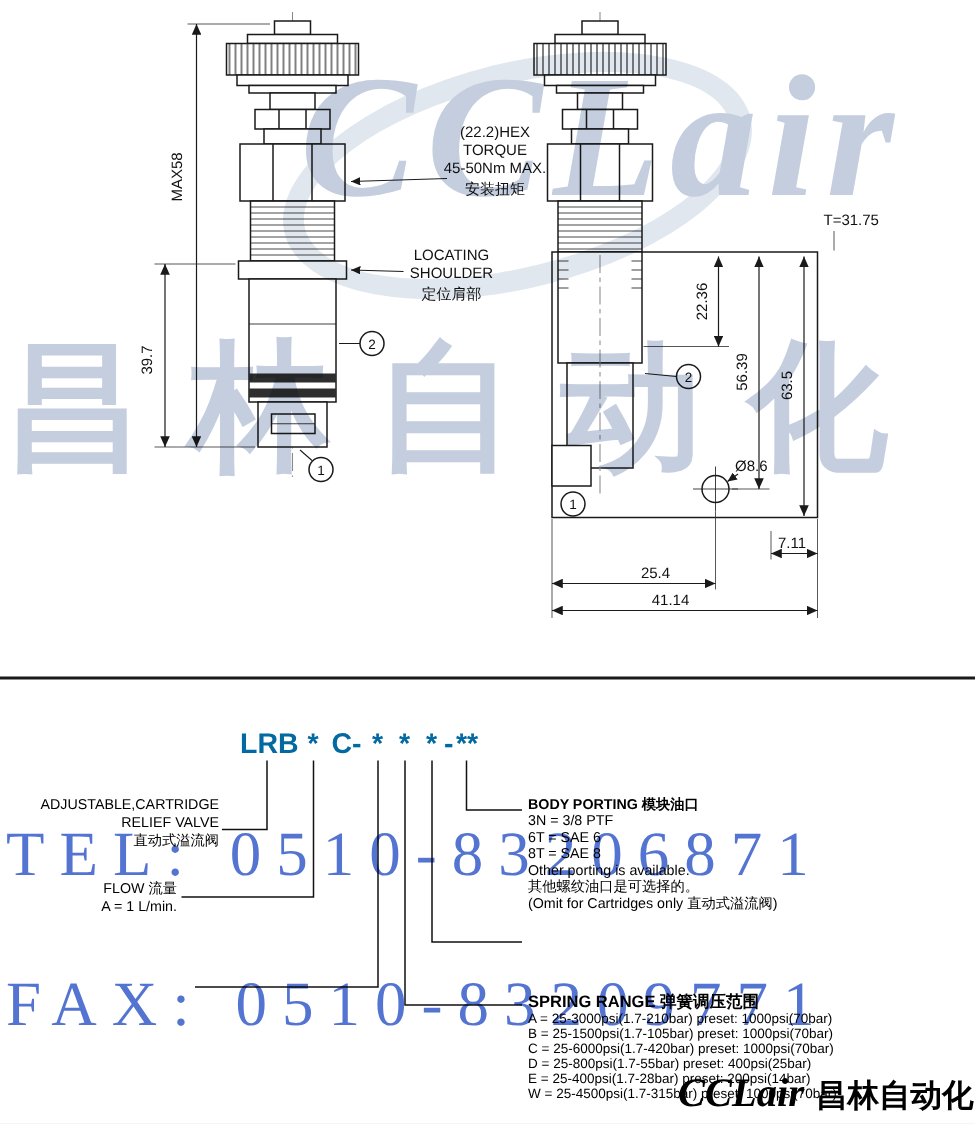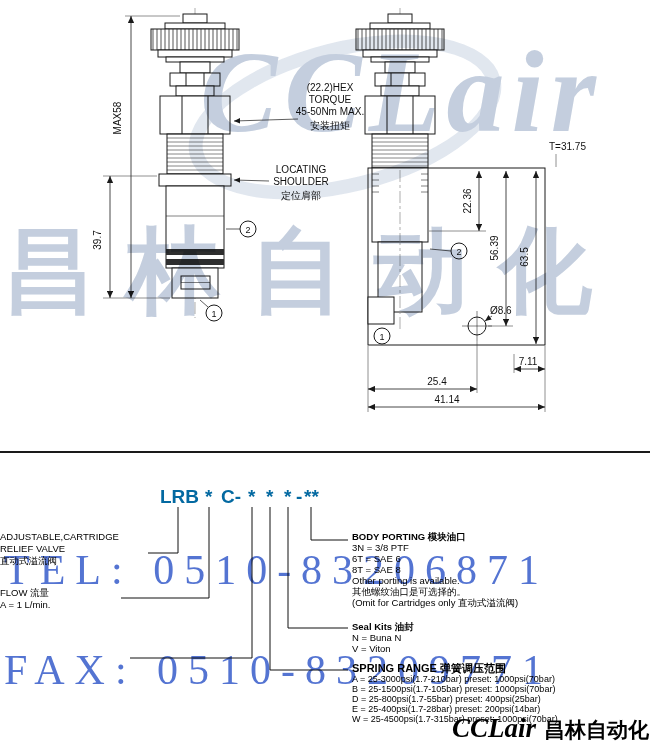--- a/index.html
+++ b/index.html
@@ -21,21 +21,21 @@
   
   .wm-top{position:absolute;left:0;top:0;width:650px;height:450px;pointer-events:none;mix-blend-mode:multiply;opacity:.85}
   .wm-swoosh{position:absolute;left:185px;top:42px;width:320px;height:150px;border:14px solid #ccd6e4;border-radius:50%;transform:rotate(-14deg);opacity:.7}
   .wm-brand{position:absolute;left:200px;top:26px;font-family:"Liberation Serif",serif;font-style:italic;font-weight:700;font-size:116px;color:#bac6d8;letter-spacing:7px;white-space:nowrap}
   .wm-brand-cn{position:absolute;left:2px;top:208px;font-family:"DejaVu Sans",sans-serif;font-weight:700;font-size:94px;color:#bac6d8;letter-spacing:30px;white-space:nowrap}
   .divider{position:absolute;left:0;top:451px;width:650px;height:2px;background:#1a1a1a}
   
   .code span{position:absolute;top:486px;font-size:19px;font-weight:700;color:#0369a1}
   .order-lines{position:absolute;left:0;top:455px}
   .lbl{position:absolute;font-size:9.5px;line-height:12px;color:#000;white-space:nowrap}
-  .lbl.ra{text-align:left}
+  .lbl.ra{text-align:right}
   .lbl .b{font-weight:700}
   .porting div,.seal div{line-height:11px}
   .spring div{line-height:10px;font-size:9px}
   .spring .b{font-size:11px;line-height:11px}
   .wm-tel,.wm-fax{position:absolute;left:4px;font-family:"Liberation Serif",serif;font-weight:400;font-size:42px;letter-spacing:10px;color:#2e55c8;mix-blend-mode:multiply;opacity:.82;white-space:nowrap;pointer-events:none}
   .wm-tel{top:546px}
   .wm-fax{top:646px}
   .footer{position:absolute;left:452px;top:713px;display:flex;align-items:baseline;gap:8px;color:#000}
   .f-en{font-family:"Liberation Serif",serif;font-weight:700;font-style:italic;font-size:27px}
   .f-cn{font-family:"DejaVu Sans",sans-serif;font-weight:700;font-size:21px}
@@ -248,29 +248,25 @@
 
   <div class="lbl porting" style="left:352px;top:531px">
     <div class="b">BODY PORTING 模块油口</div>
     <div>3N = 3/8 PTF</div>
     <div>6T = SAE 6</div>
     <div>8T = SAE 8</div>
     <div>Other porting is available.</div>
     <div>其他螺纹油口是可选择的。</div>
     <div>(Omit for Cartridges only 直动式溢流阀)</div>
   </div>
-  <div class="lbl seal" style="left:352px;top:621px">
-    <div class="b">Seal Kits 油封</div>
-    <div>N = Buna N</div>
-    <div>V = Viton</div>
-  </div>
   <div class="lbl spring" style="left:352px;top:663px">
     <div class="b">SPRING RANGE  弹簧调压范围</div>
     <div>A = 25-3000psi(1.7-210bar) preset: 1000psi(70bar)</div>
     <div>B = 25-1500psi(1.7-105bar) preset: 1000psi(70bar)</div>
+    <div>C = 25-6000psi(1.7-420bar) preset: 1000psi(70bar)</div>
     <div>D = 25-800psi(1.7-55bar) preset: 400psi(25bar)</div>
     <div>E = 25-400psi(1.7-28bar) preset: 200psi(14bar)</div>
     <div>W = 25-4500psi(1.7-315bar) preset: 1000psi(70bar)</div>
   </div>
 
   <div class="wm-tel">TEL: 0510-83206871</div>
   <div class="wm-fax">FAX: 0510-83209771</div>
 
   <div class="footer">
     <span class="f-en">CCLair</span>

